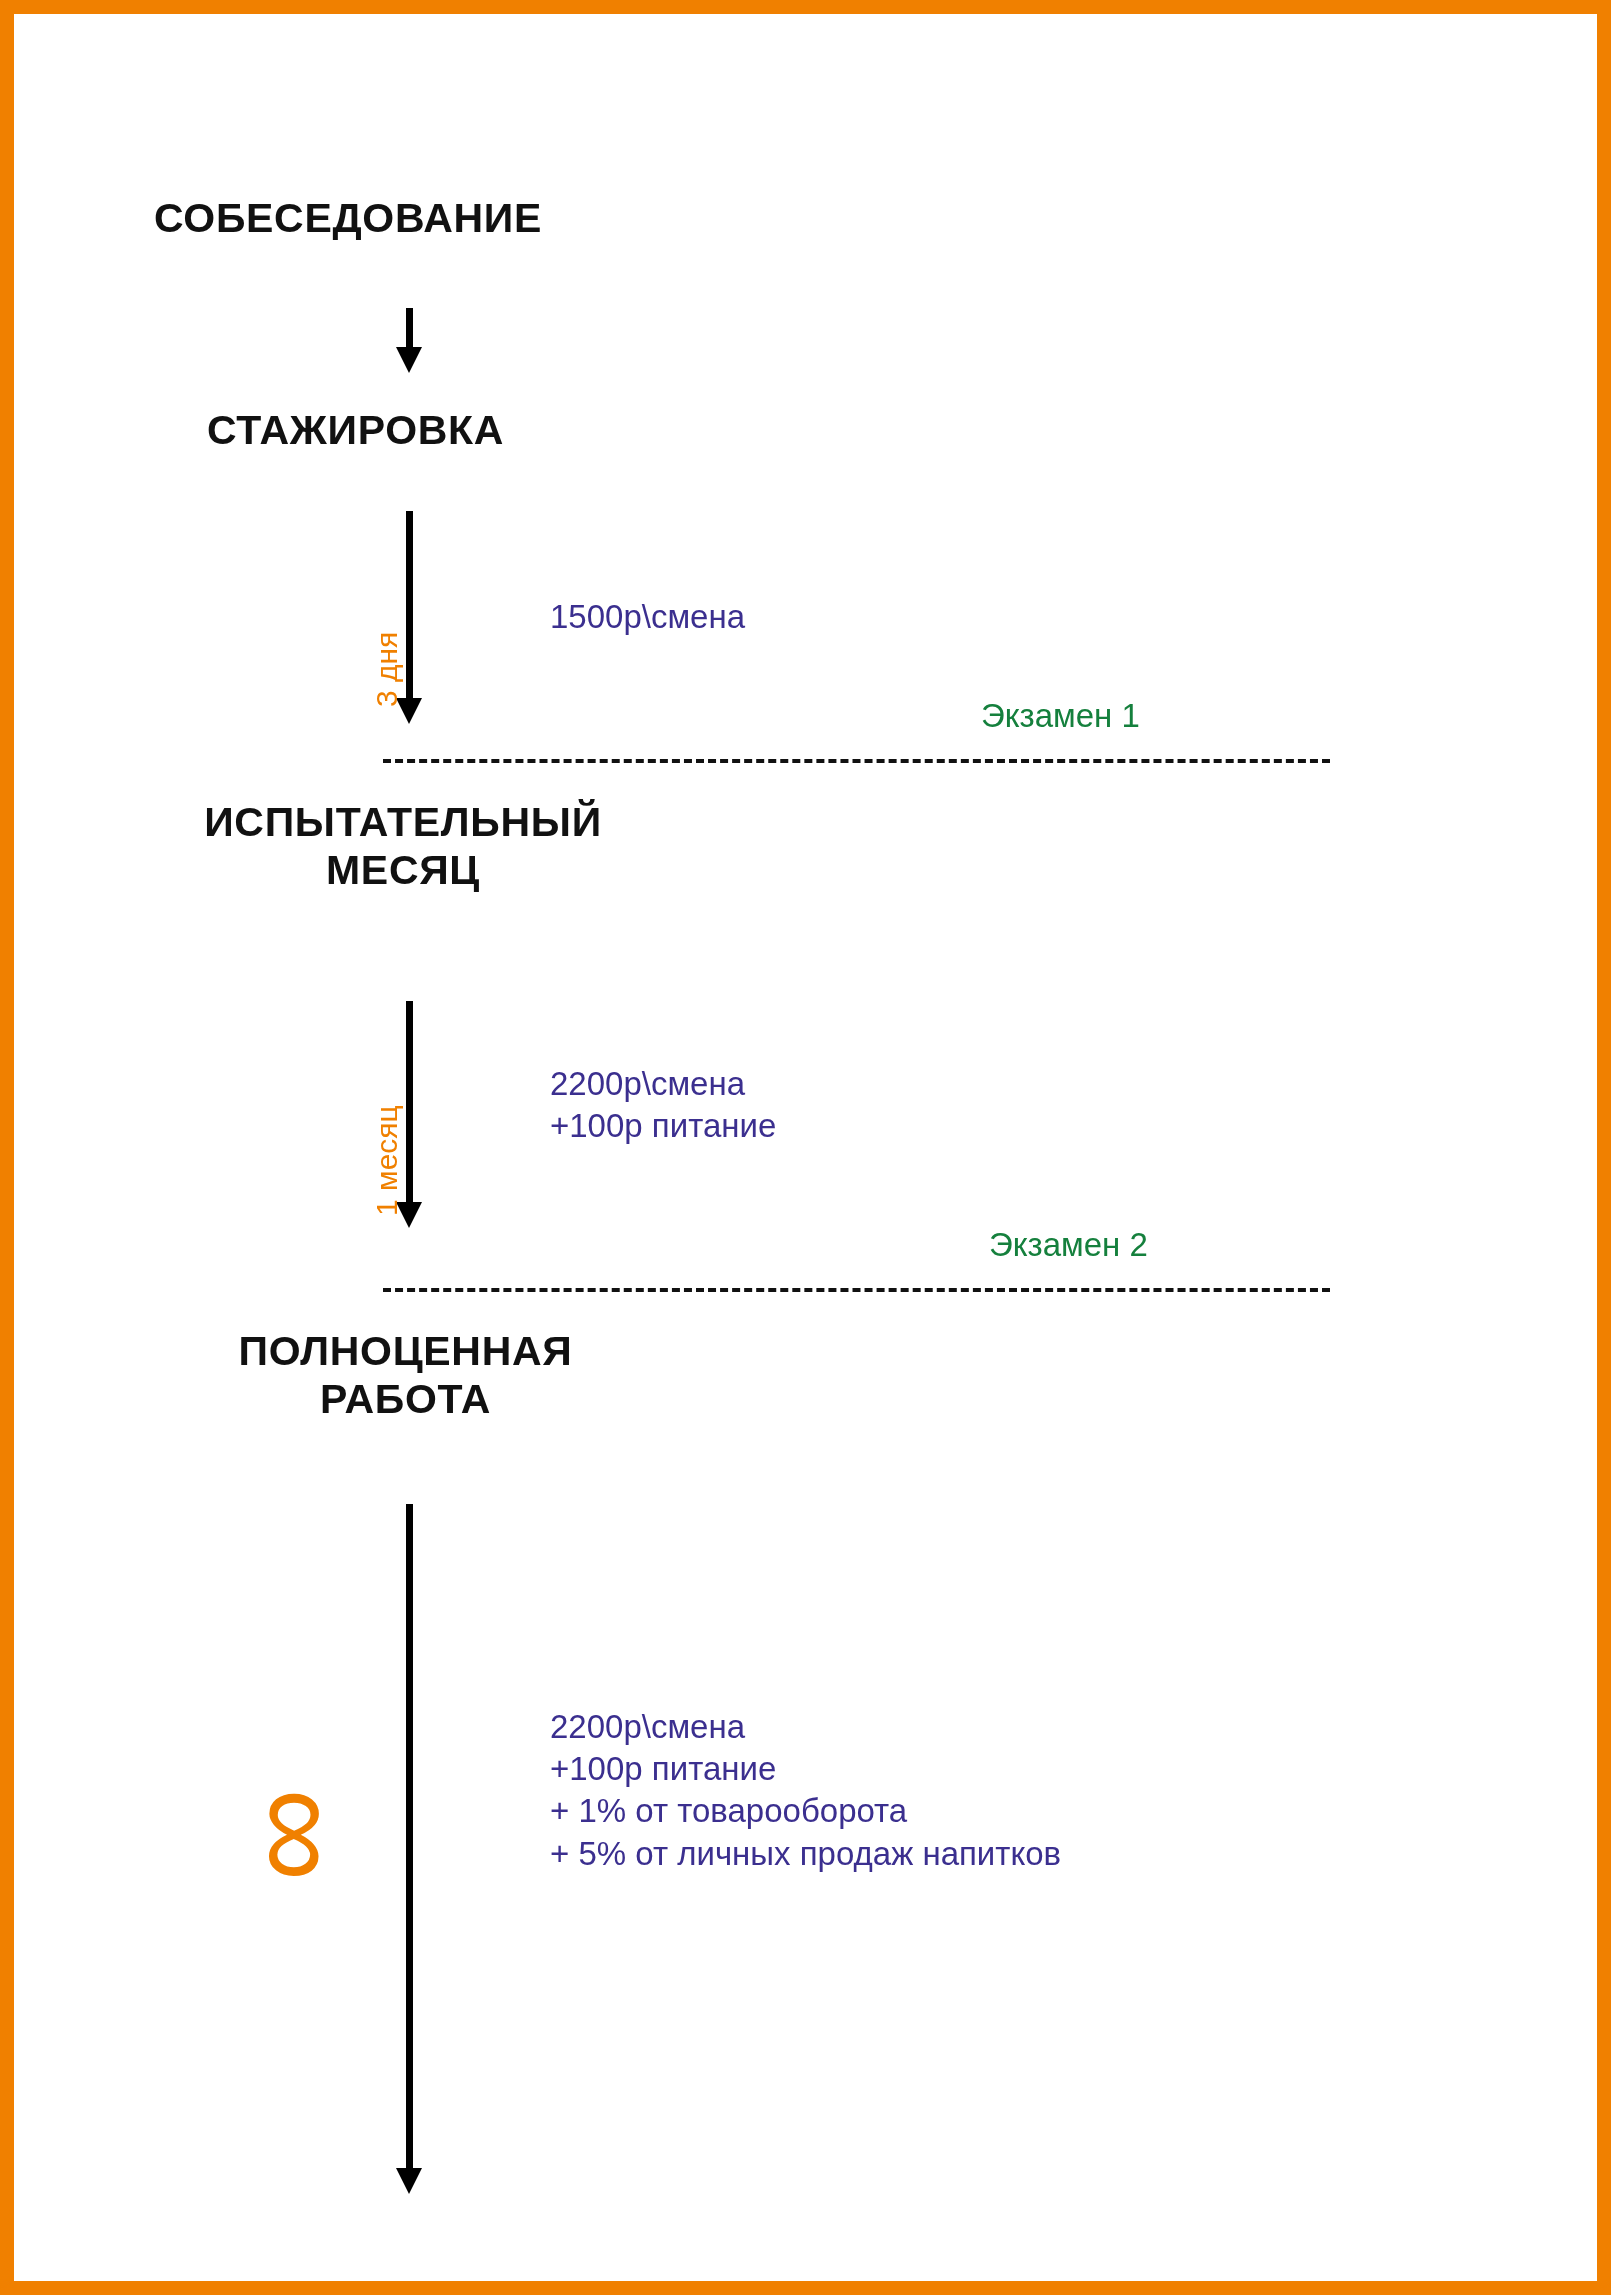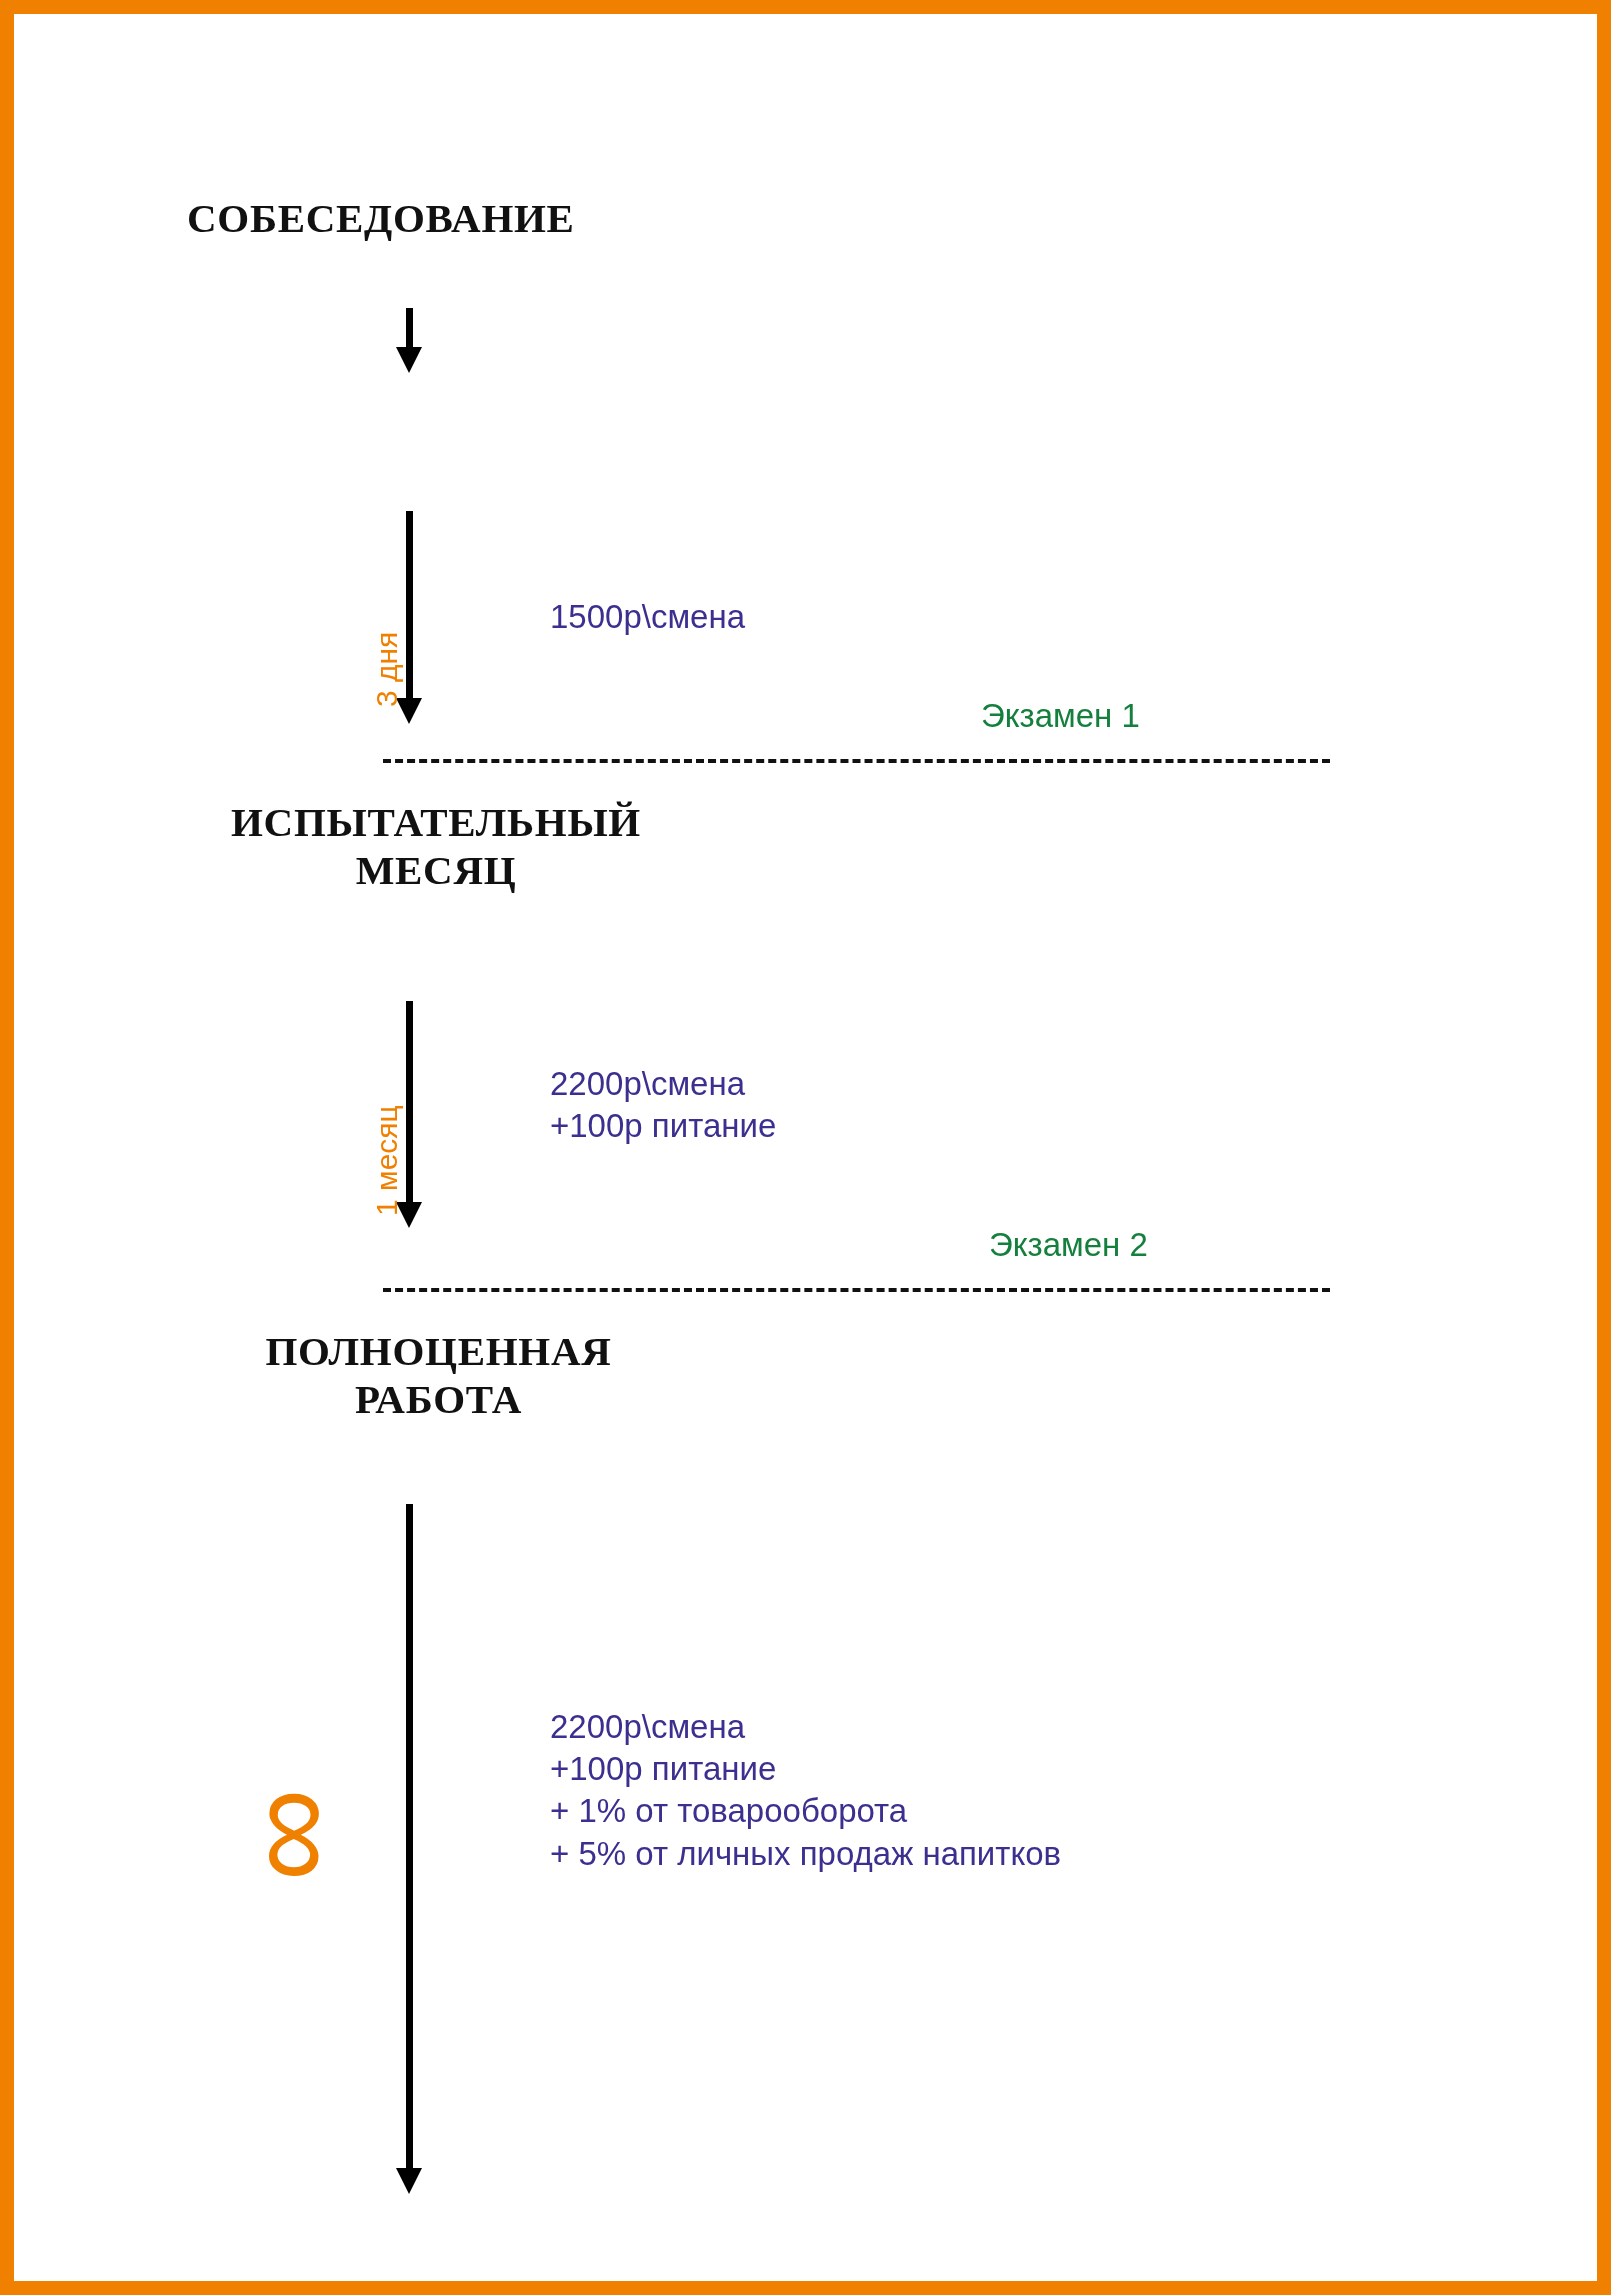--- a/index.html
+++ b/index.html
@@ -14,27 +14,26 @@
     position: relative;
     width: 1611px;
     height: 2295px;
     background: #ffffff;
     box-sizing: border-box;
     border: 14.4px solid #F08000;
     overflow: hidden;
   }
   .stage-title {
     position: absolute;
-    font-family: Liberation Serif, serif;
+    font-family: Liberation Sans, sans-serif;
     font-weight: bold;
     color: #111111;
     letter-spacing: 0.7px;
     white-space: pre-line;
     line-height: 1.18;
-    margin-left: 33px;
   }
   .stage-1 { left: 140px; top: 180px; font-size: 41px; }
   .stage-2 { left: 193px; top: 392px; font-size: 41px; }
   .stage-3 { left: 118px; top: 784px; font-size: 41px; text-align: center; width: 542px; }
   .stage-4 { left: 163px; top: 1313px; font-size: 41px; text-align: center; width: 457px; }
 
   
   .arrow {
     position: absolute;
   }
@@ -101,20 +100,21 @@
 
 <div id="page">
 
   <div class="stage-title stage-1">СОБЕСЕДОВАНИЕ</div>
 
   <div class="arrow" style="left: 392px; top: 294px; width: 7.2px; height: 65px;">
     <div class="shaft" style="height: 42px;"></div>
     <div class="head" style="top: 39px;"></div>
   </div>
 
+  <div class="stage-title stage-2">СТАЖИРОВКА</div>
 
   <div class="arrow" style="left: 392px; top: 497px; width: 7.2px; height: 216px;">
     <div class="shaft" style="height: 189px;"></div>
     <div class="head" style="top: 187px;"></div>
   </div>
 
   <div class="duration" style="left: 356px; top: 693px;">3 дня</div>
 
   <div class="pay" style="left: 536px; top: 582px;">1500р\смена</div>
 

